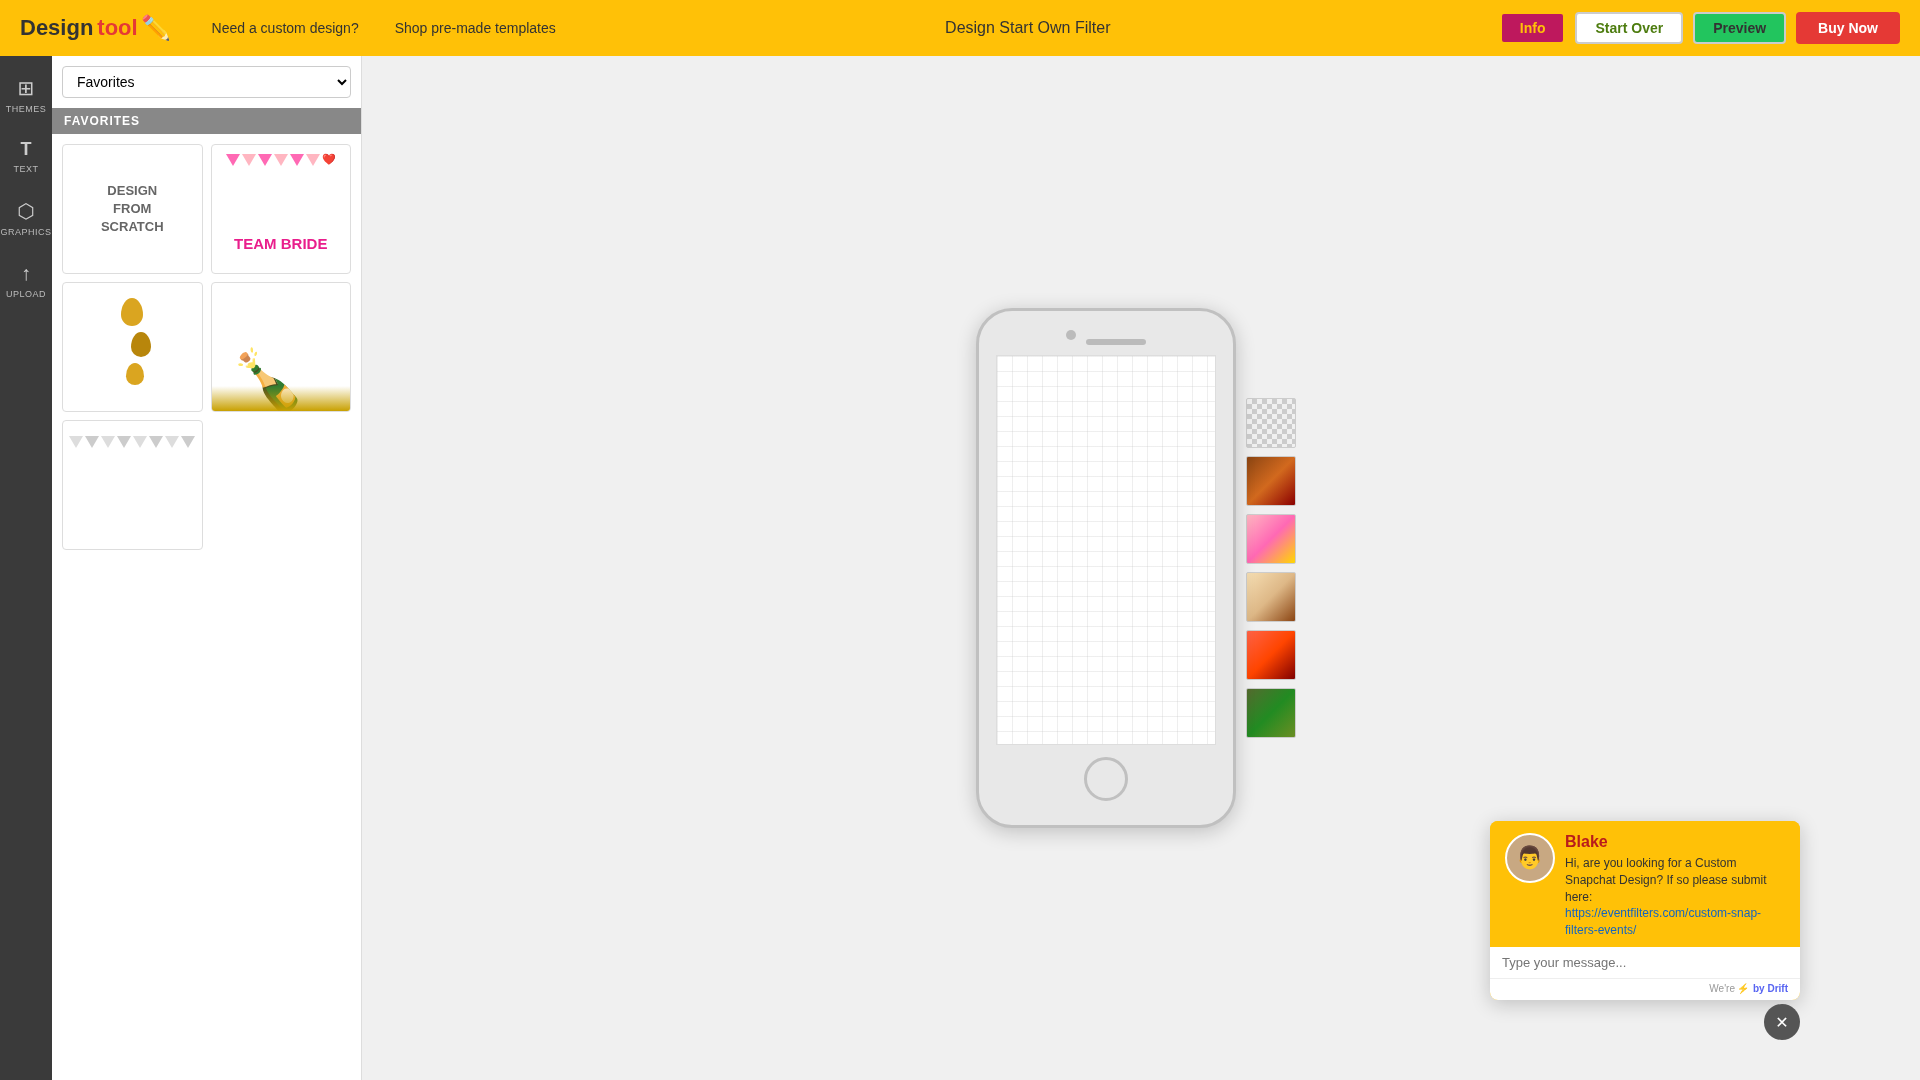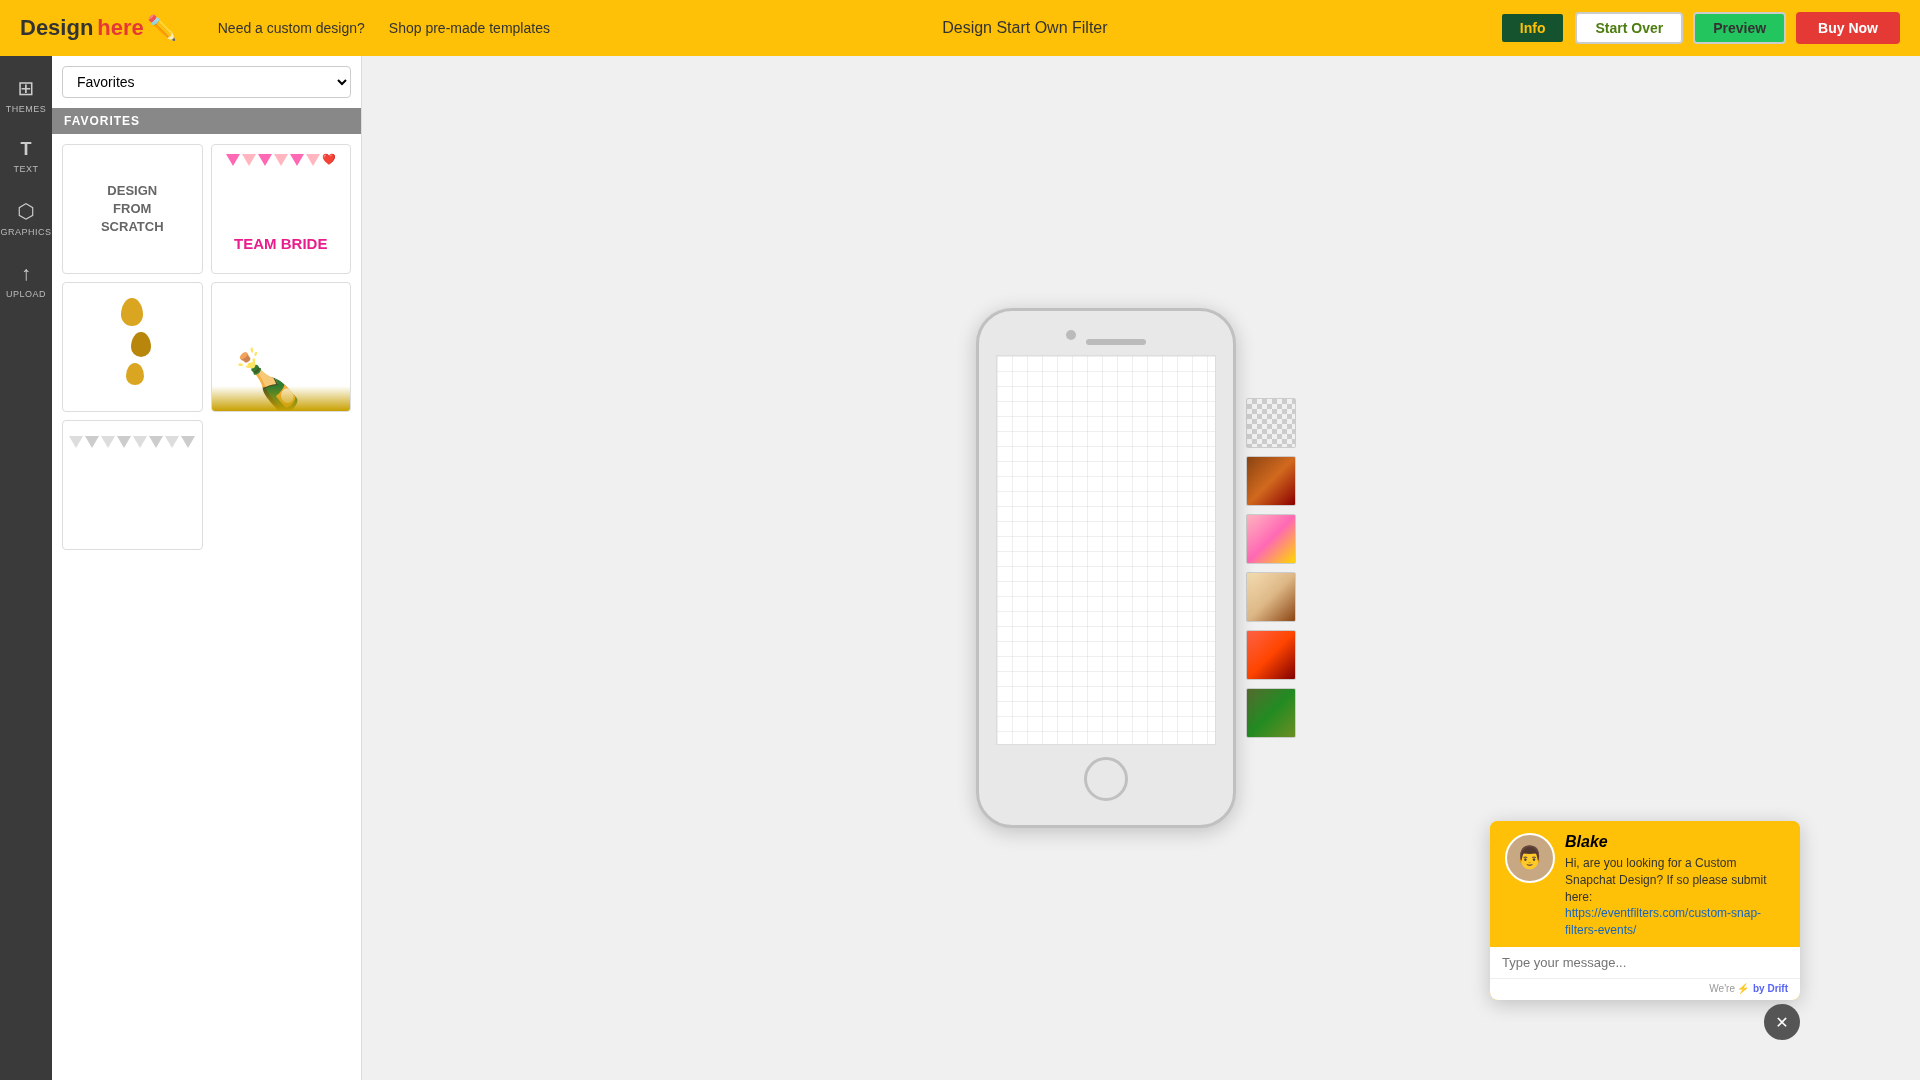--- a/index.html
+++ b/index.html
@@ -20,21 +20,21 @@
       gap: 4px;
       font-weight: bold;
       font-size: 22px;
       color: #333;
     }
     .logo-pencil {
       font-size: 24px;
     }
     .header-links {
       display: flex;
-      gap: 24px;
+      gap: 36px;
       margin-left: 20px;
     }
     .header-link {
       color: #333;
       text-decoration: none;
       font-size: 14px;
       font-weight: 500;
       cursor: pointer;
     }
     .header-center {
@@ -43,21 +43,21 @@
       font-size: 16px;
       font-weight: 500;
       color: #333;
     }
     .header-buttons {
       display: flex;
       gap: 10px;
       align-items: center;
     }
     .btn-info {
-      background: #14532d;
+      background: #be185d;
       color: #FFC107;
       border: 2px solid #FFC107;
       padding: 6px 18px;
       border-radius: 4px;
       font-weight: bold;
       cursor: pointer;
       font-size: 14px;
     }
     .btn-start-over {
       background: white;
@@ -304,23 +304,22 @@
       display: flex;
       align-items: center;
       justify-content: center;
       font-size: 22px;
       color: #555;
       background: #c8a882;
     }
     .chat-name {
       font-weight: bold;
       font-size: 16px;
-      color: #000000;
+      color: #b91c1c;
       margin-bottom: 4px;
-      font-style: italic;
     }
     .chat-message {
       font-size: 12px;
       color: #333;
       line-height: 1.4;
     }
     .chat-link {
       color: #1565C0;
       font-size: 12px;
     }
@@ -363,21 +362,21 @@
       cursor: pointer;
       font-size: 16px;
     }
   </style>
 </head>
 <body>
 
 <div class="header">
   <div class="logo">
     <span>Design</span>
-      <span style="color:#e53935;">here</span>
+      <span style="color:#e53935;">tool</span>
     <span class="logo-pencil">✏️</span>
   </div>
   <div class="header-links">
     <a class="header-link">Need a custom design?</a>
     <a class="header-link">Shop pre-made templates</a>
   </div>
   <div class="header-center">Design Start Own Filter</div>
   <div class="header-buttons">
     <button class="btn-info">Info</button>
     <button class="btn-start-over">Start Over</button>

